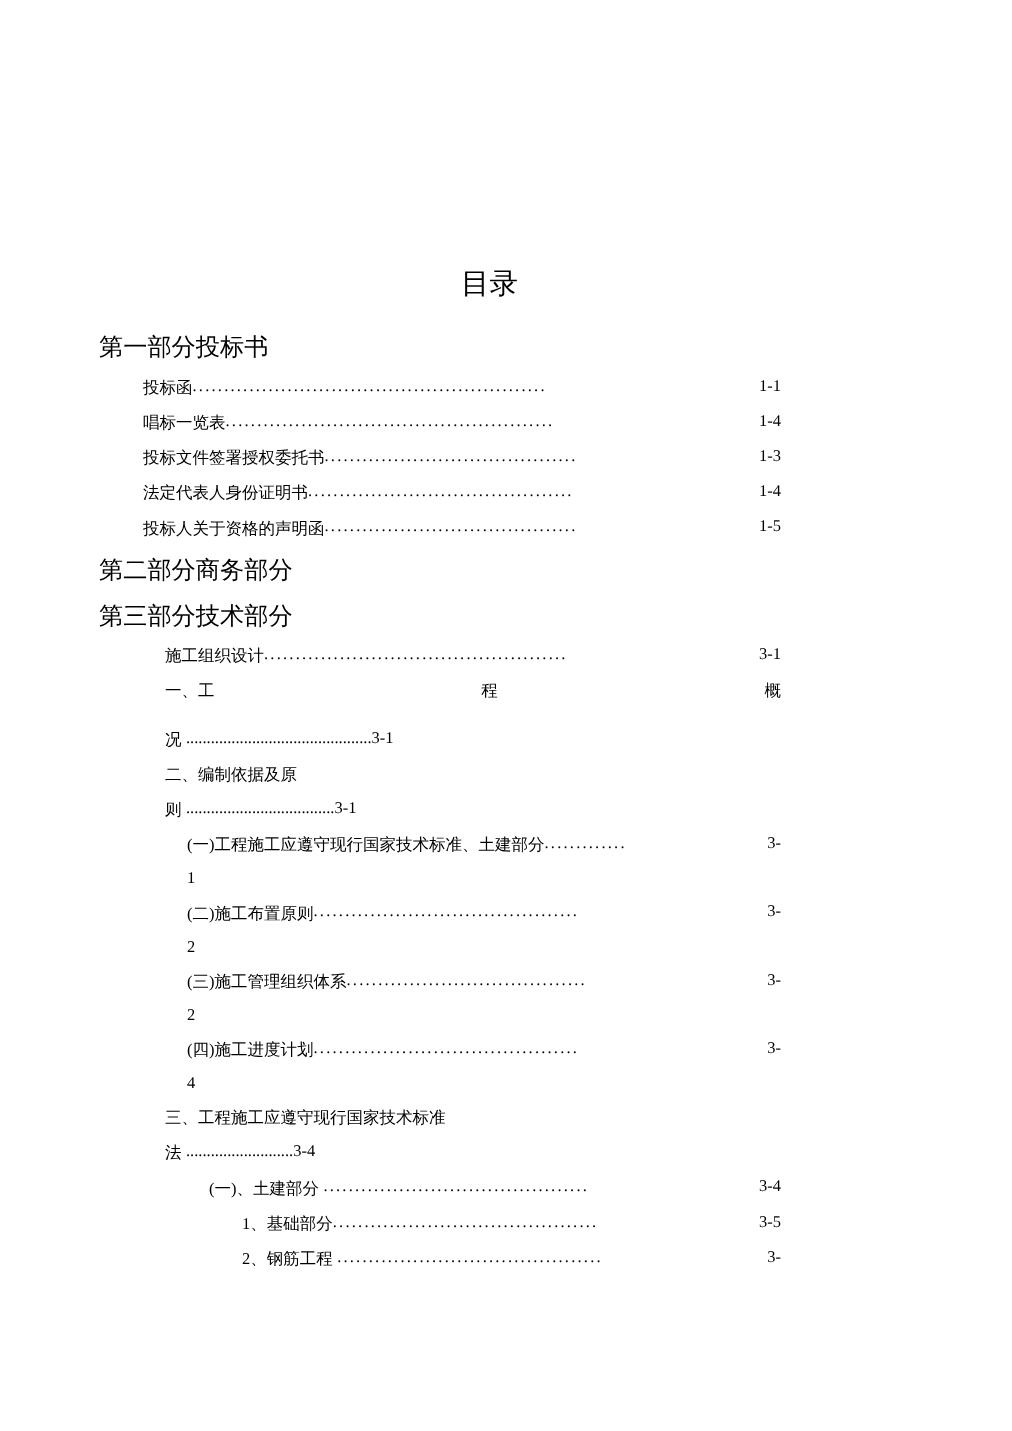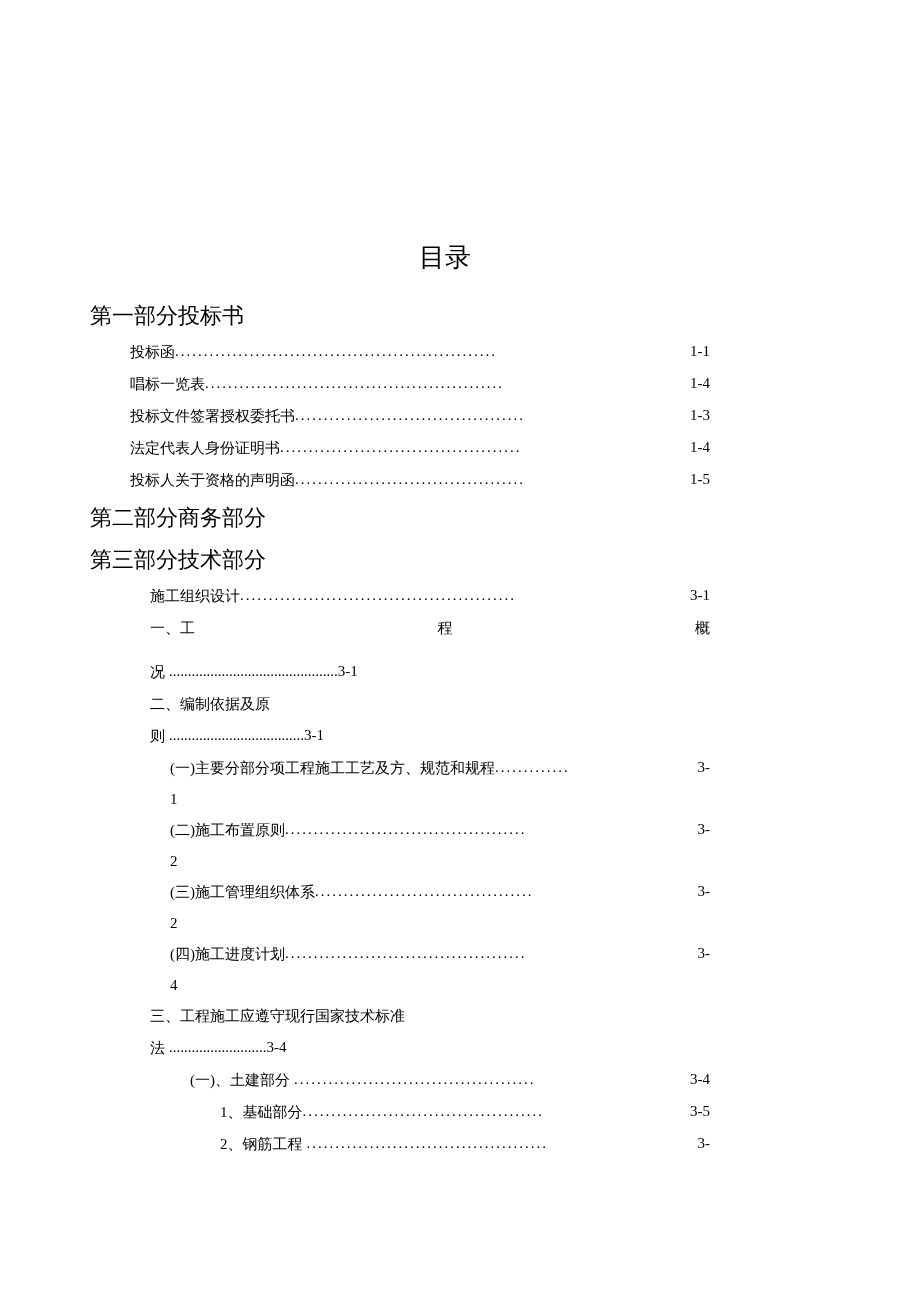--- a/index.html
+++ b/index.html
@@ -118,21 +118,21 @@
     <div class="plain ind2">二、编制依据及原</div>
     <div class="line2 ind3 pad-r-300">
       <span>则</span>
       <span class="dots" style="margin-left:4px;">....................................</span>
       <span class="pnum">3-1</span>
     </div>
   </div>
 
   <div class="wrapline">
     <div class="entry ind4" style="padding-right:90px;">
-      <span class="label">(一)主要分部分项工程施工工艺及方、规范和规程</span>
+      <span class="label">(一)工程施工应遵守现行国家技术标准、土建部分</span>
       <span class="dots">.............</span>
       <span class="pnum">3-</span>
     </div>
     <div class="plain ind4">1</div>
   </div>
 
   <div class="wrapline">
     <div class="entry ind4" style="padding-right:90px;">
       <span class="label">(二)施工布置原则</span>
       <span class="dots">..........................................</span>

